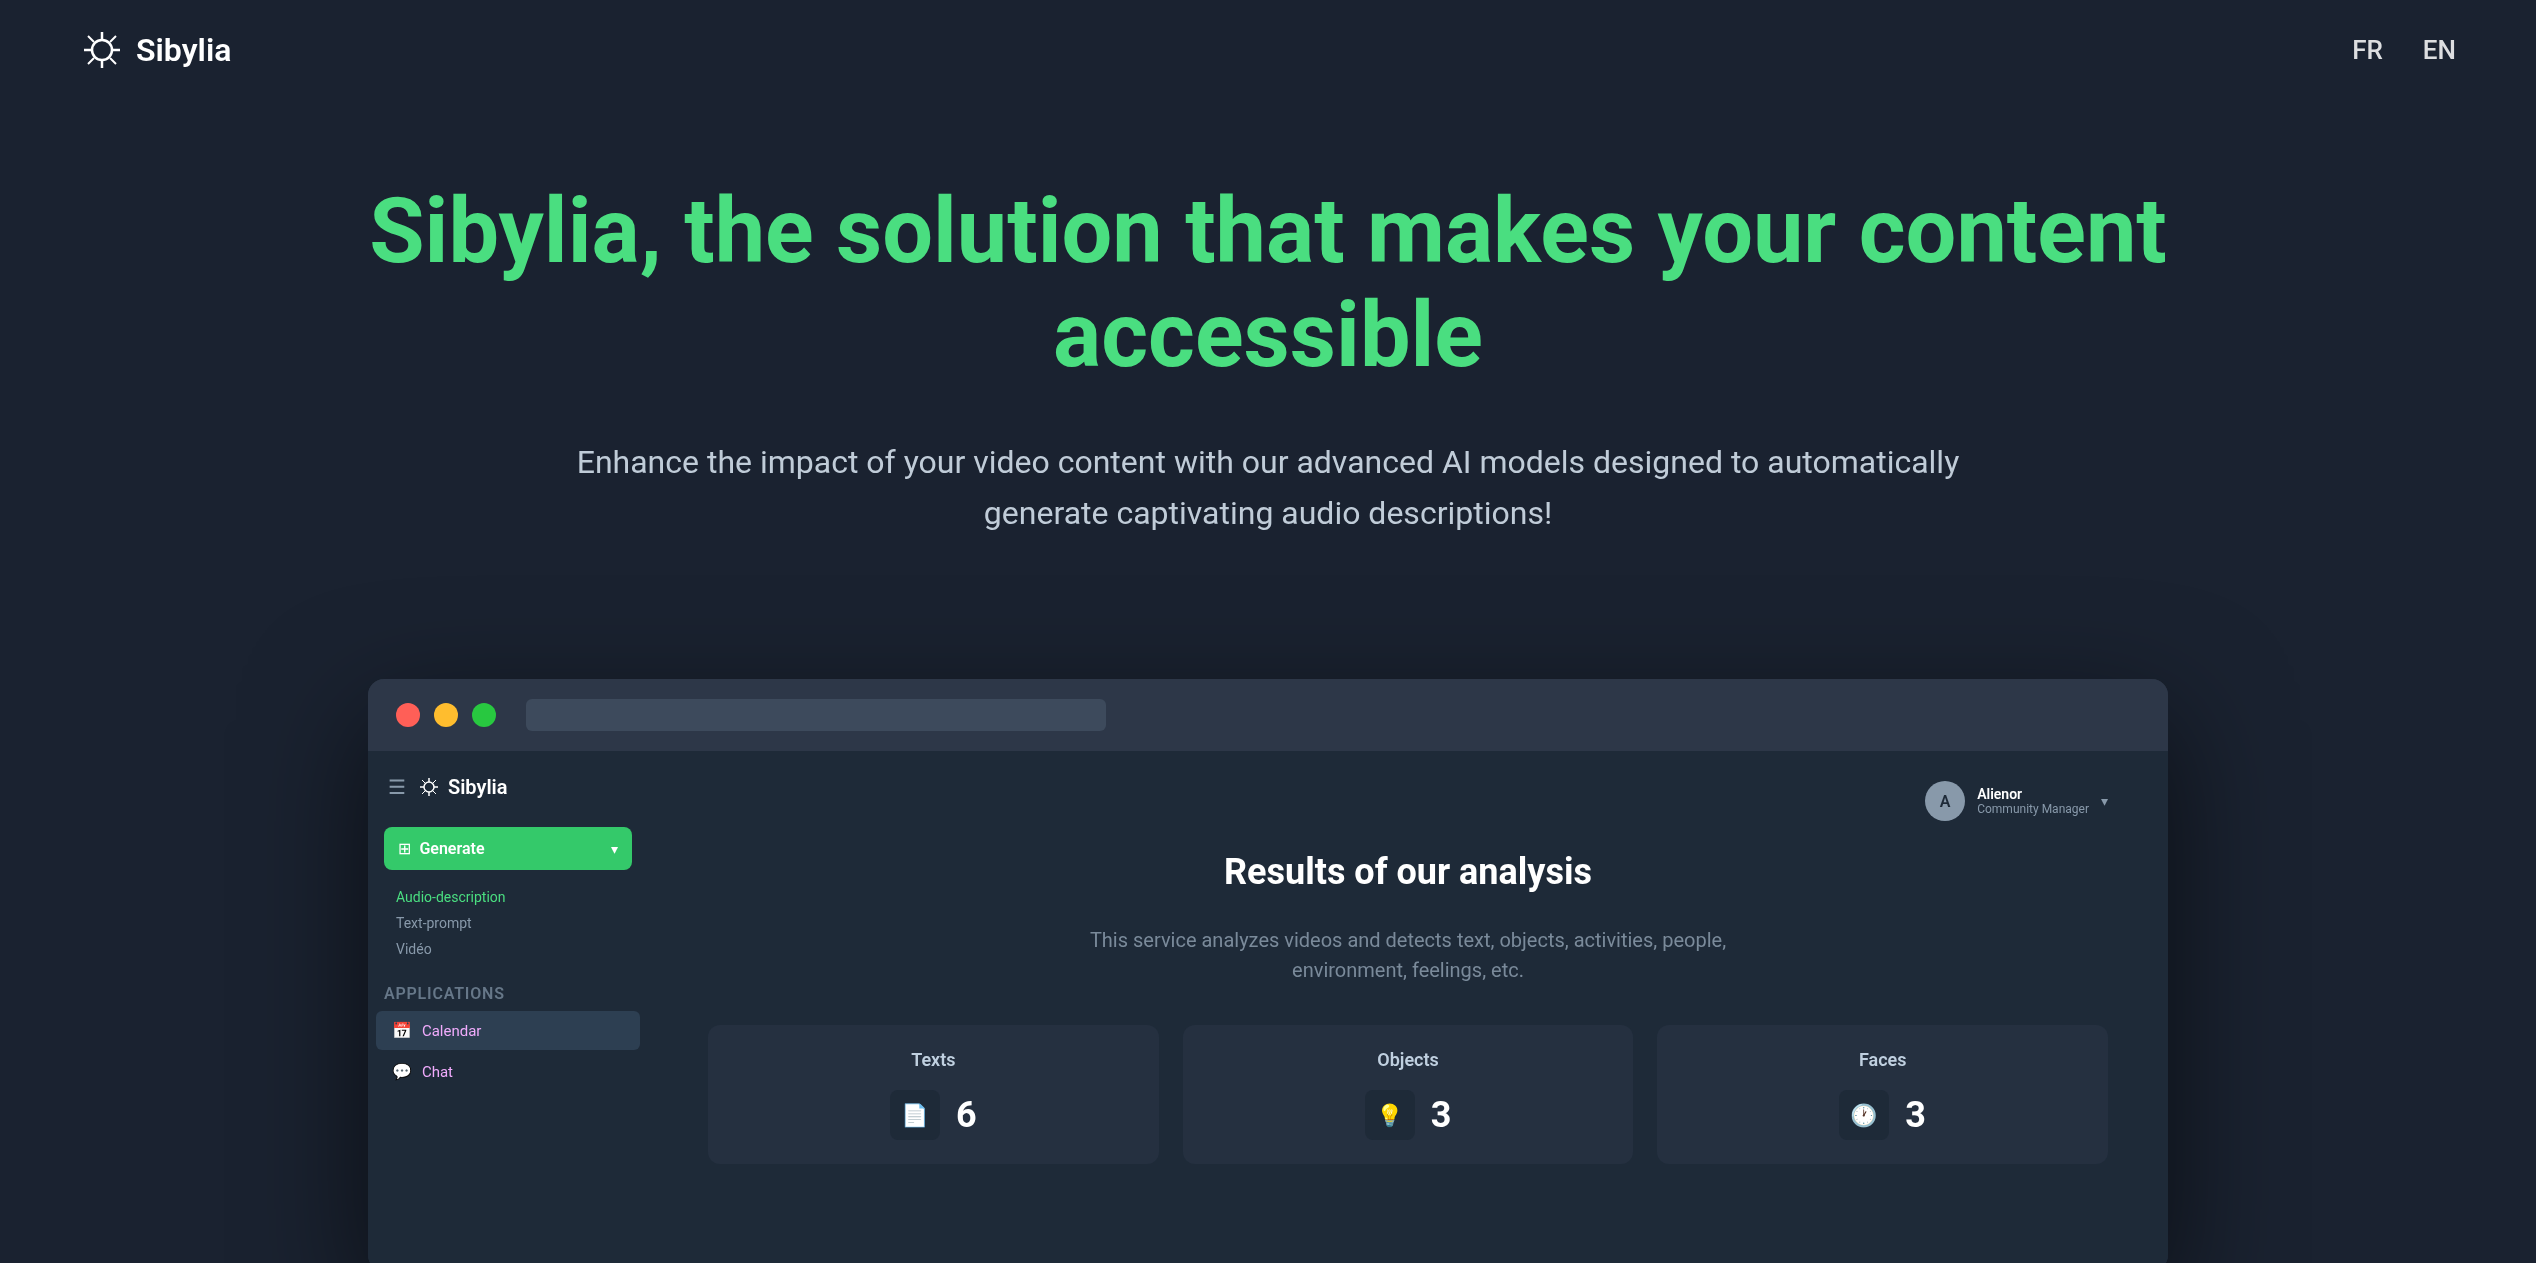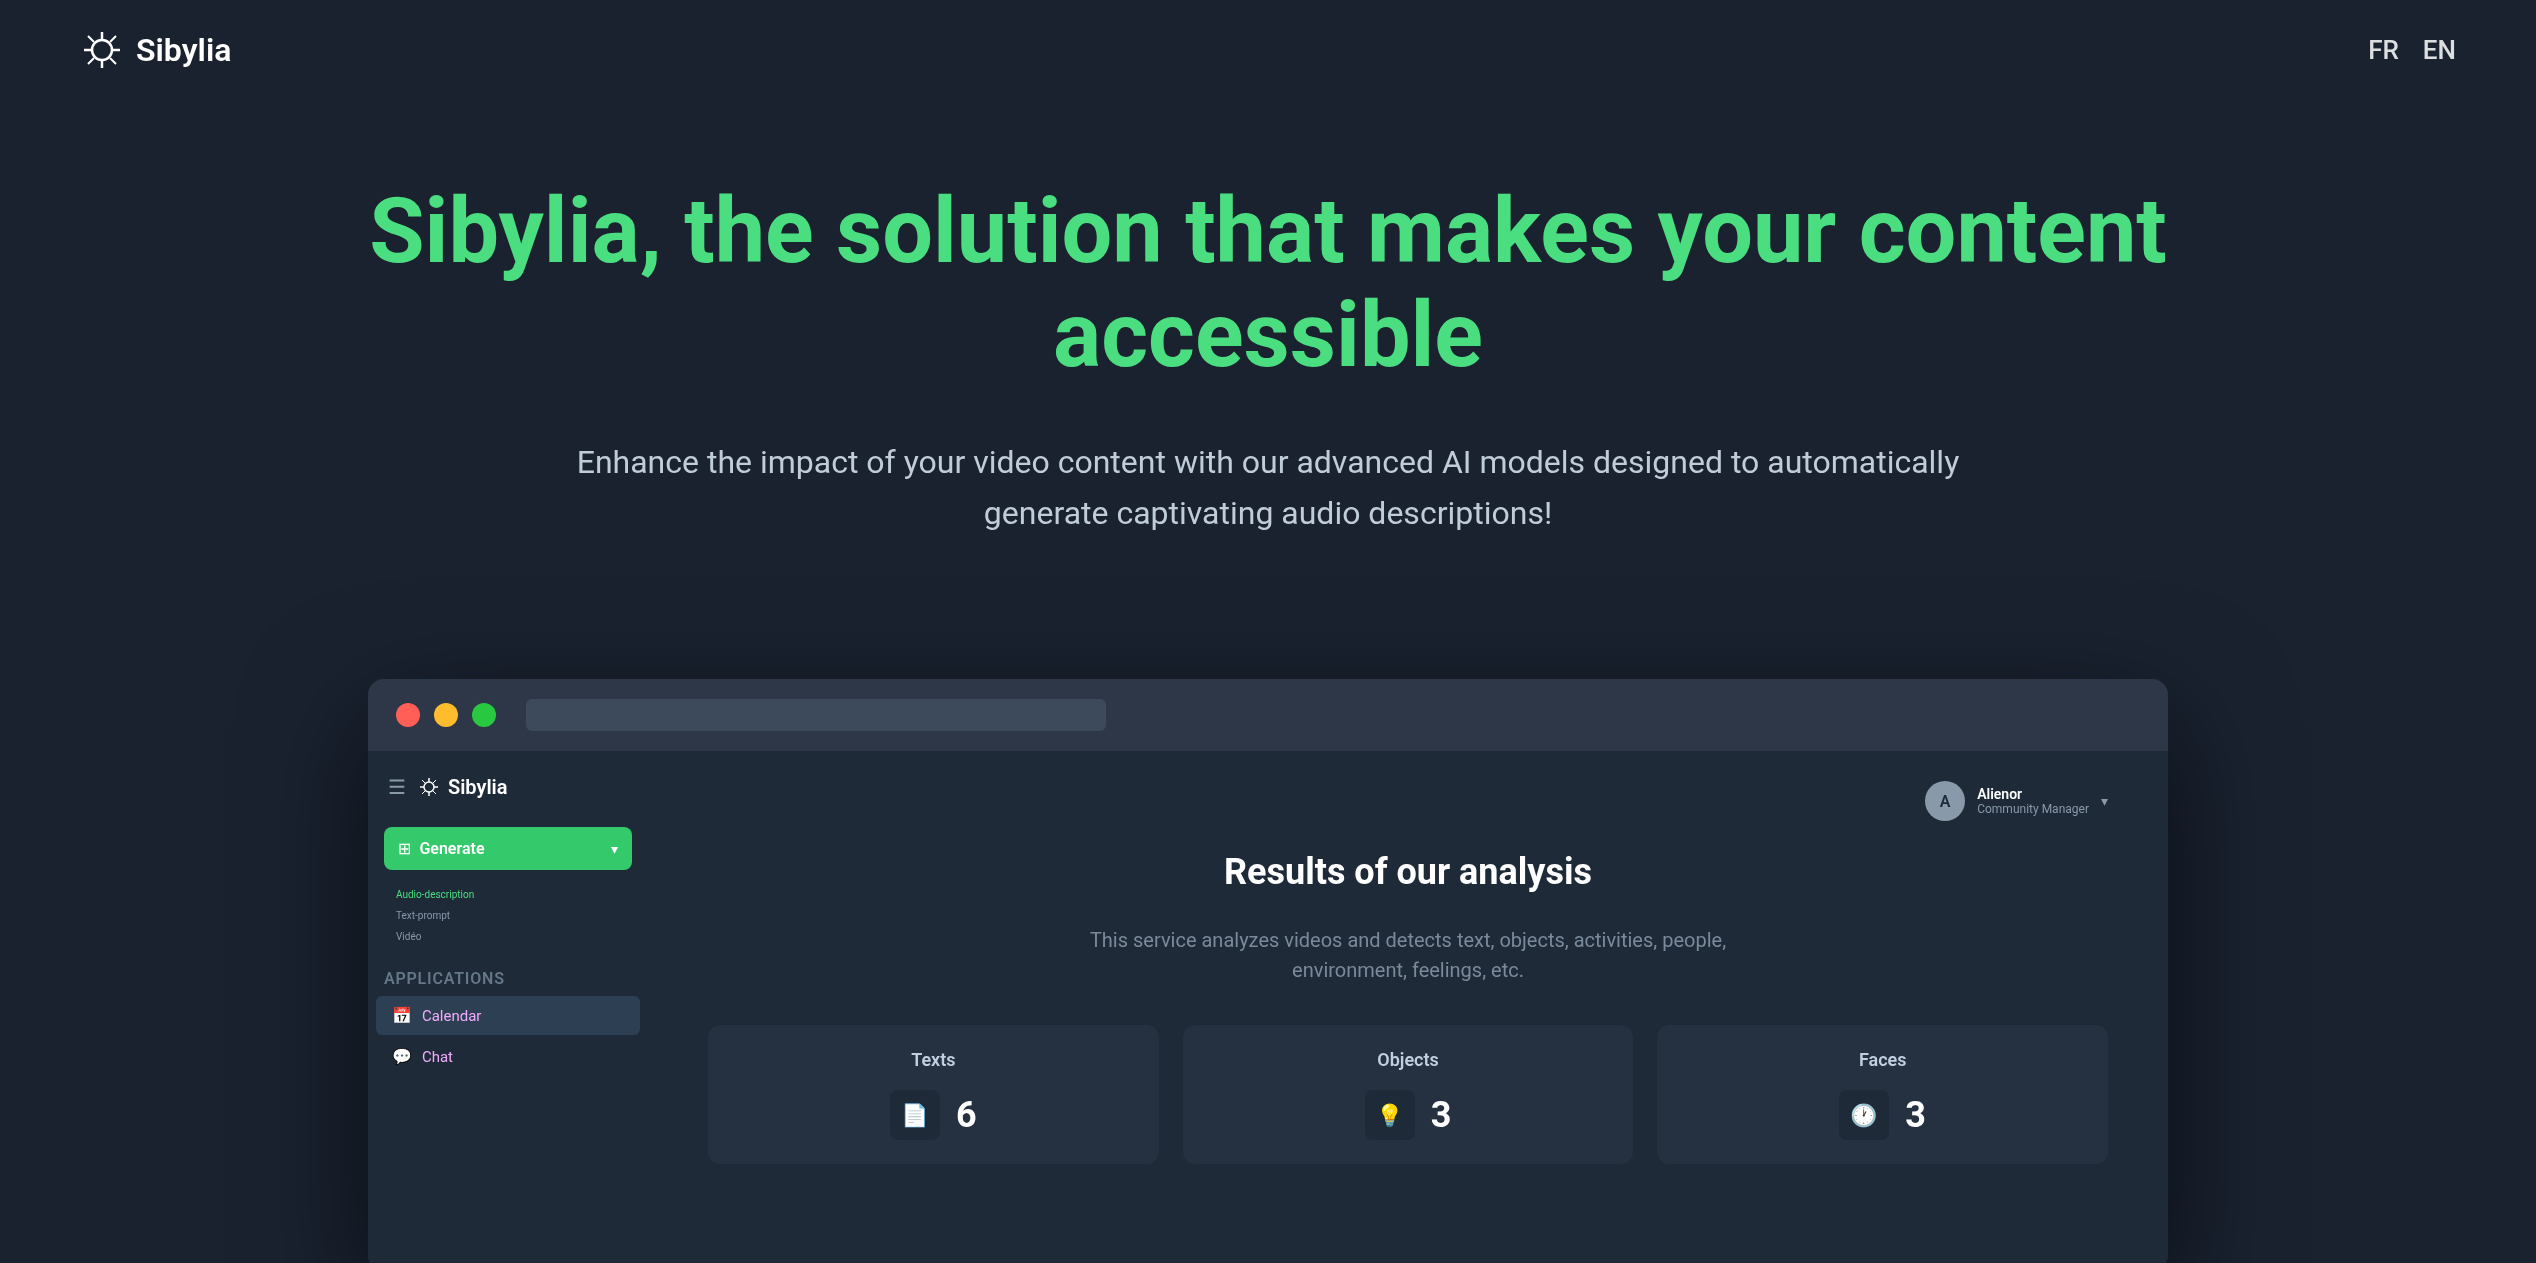--- a/index.html
+++ b/index.html
@@ -40,21 +40,21 @@
     }
 
     .logo-text {
       font-size: 32px;
       font-weight: 600;
       color: #ffffff;
     }
 
     .nav-links {
       display: flex;
-      gap: 24px;
+      gap: 40px;
       align-items: flex-end;
     }
 
     .nav-link {
       font-size: 26px;
       color: #ffffff;
       cursor: pointer;
       font-weight: 500;
       opacity: 0.85;
     }
@@ -194,21 +194,21 @@
     .generate-chevron {
       color: #ffffff;
       font-size: 14px;
     }
 
     .sidebar-sub-items {
       padding: 6px 16px 14px 28px;
     }
 
     .sidebar-sub-item {
-      font-size: 10px;
+      font-size: 14px;
       padding: 5px 0;
       cursor: pointer;
     }
 
     .sidebar-sub-item.active {
       color: #4ade80;
     }
 
     .sidebar-sub-item.inactive {
       color: #8899aa;

